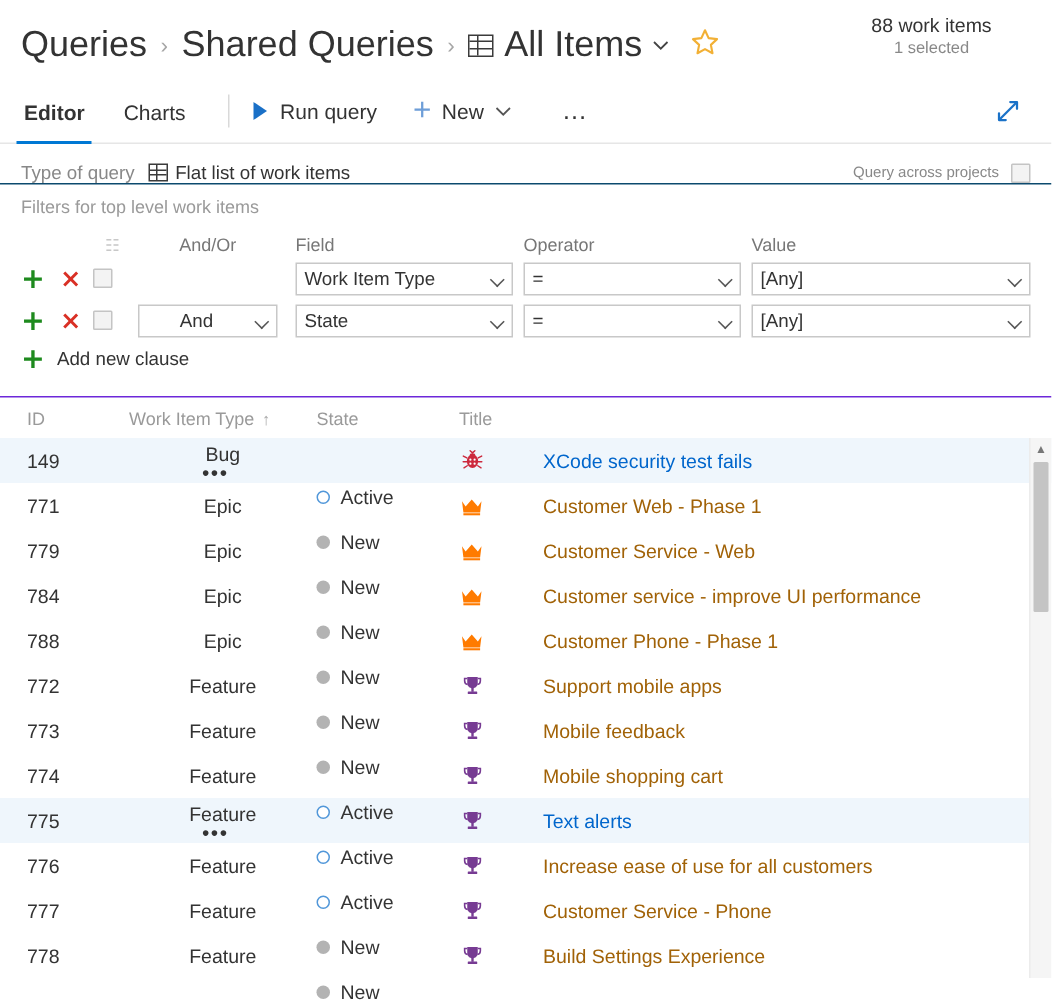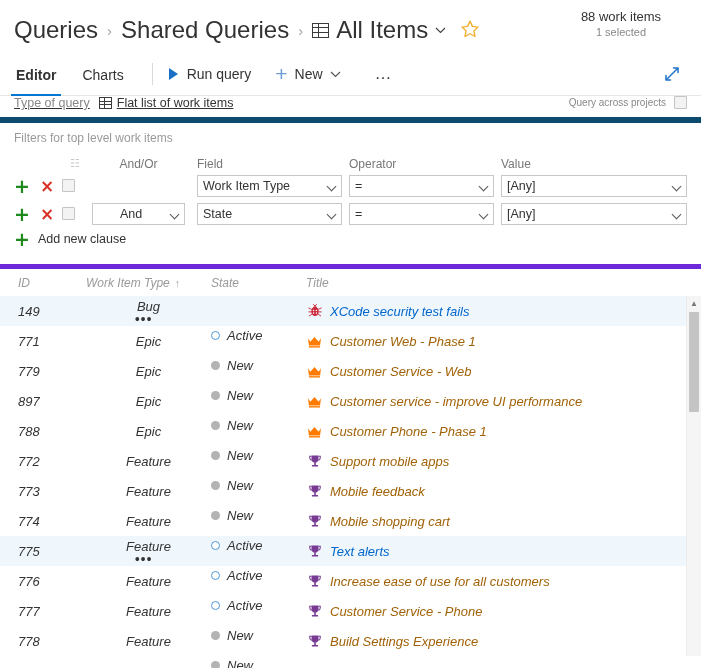--- a/index.html
+++ b/index.html
@@ -144,24 +144,23 @@
     width: 18px; height: 18px;
     cursor: pointer;
   }
 
   
   .qtype {
     position: relative;
     height: 27px;
     padding: 0 14px;
     display: flex;
-    align-items: flex-start;
-    border-bottom: 6px solid #0c4a6e;
+    align-items: flex-end;
+    border-bottom: 1px solid #0c4a6e;
     font-size: 12.5px;
-    text-decoration: underline;
   }
   .qtype-lbl { color: #888; margin-right: 9px; }
   .qtype-val { color: #333; display: flex; align-items: center; }
   .mini-grid {
     display: inline-block;
     width: 13px; height: 12px;
     border: 1.4px solid #3b3b3b;
     margin-right: 5px;
     position: relative;
   }
@@ -244,22 +243,21 @@
     font-size: 12.5px;
     color: #333;
     cursor: pointer;
   }
   .addclause .ic-plus { margin-right: 8px; }
 
   
   .grid-wrap {
     position: relative;
     margin-top: 18px;
-    border-top: 5px solid #6d28d9;
-    font-style: italic;
+    border-top: 1px solid #6d28d9;
   }
   .ghdr {
     display: flex;
     height: 27px;
     align-items: center;
     font-size: 12px;
     color: #9a9a9a;
     padding-left: 18px;
     padding-right: 26px;
   }
@@ -282,21 +280,21 @@
   .grow.selected { background: #eff6fc; justify-content: flex-end; }
 
   .cell-id    { width: 68px; }
   .cell-type  { width: 125px; display:flex; align-items:center;flex-direction:column; }
   .cell-type .ttxt { flex: 1; }
   .cell-type .dots {
     font-size: 14px; color: #333; letter-spacing: 1px;
     margin-right: 10px; line-height: 10px;
   }
   .cell-state { width: 95px; display: flex; align-items: center; margin-top: 48px; }
-  .cell-title { flex: 1; display: flex; align-items: center; white-space: nowrap; }
+  .cell-title { flex: 1; display: flex; align-items: center; white-space: nowrap; gap: 32px; }
 
   .dot-new {
     width: 9px; height: 9px; border-radius: 50%;
     background: #b3b3b3; margin-right: 7px;
   }
   .dot-active {
     width: 9px; height: 9px; border-radius: 50%;
     border: 1.4px solid #5197d9; background: #fff;
     margin-right: 7px;
   }
@@ -533,21 +531,21 @@
           <span class="wi-ico">
             <svg width="15" height="13" viewBox="0 0 16 14">
               <path d="M1 3.4 L3.6 7.2 L8 2.2 L12.4 7.2 L15 3.4 L14 11.4 L2 11.4 Z" fill="#ff7b00"></path>
               <rect x="2" y="12" width="12" height="1.5" fill="#ff7b00"></rect>
             </svg>
           </span>
           <span class="ttl-plain">Customer Service - Web</span>
         </div>
       </div>
       <div class="grow">
-        <div class="cell-id">897</div>
+        <div class="cell-id">784</div>
         <div class="cell-type">
           <span class="ttxt">Epic</span>
         </div>
         <div class="cell-state">
           <span class="dot-new"></span>
           <span>New</span>
         </div>
         <div class="cell-title">
           <span class="wi-ico">
             <svg width="15" height="13" viewBox="0 0 16 14">

